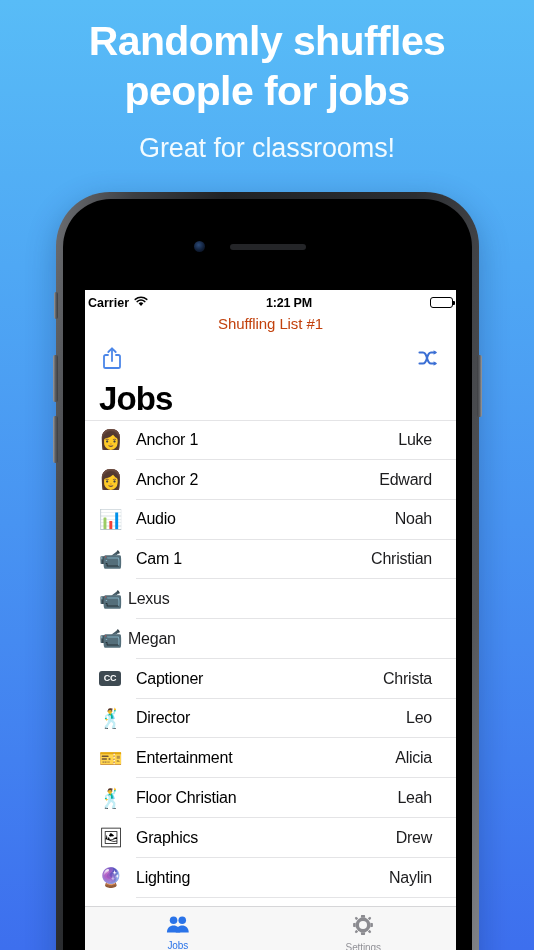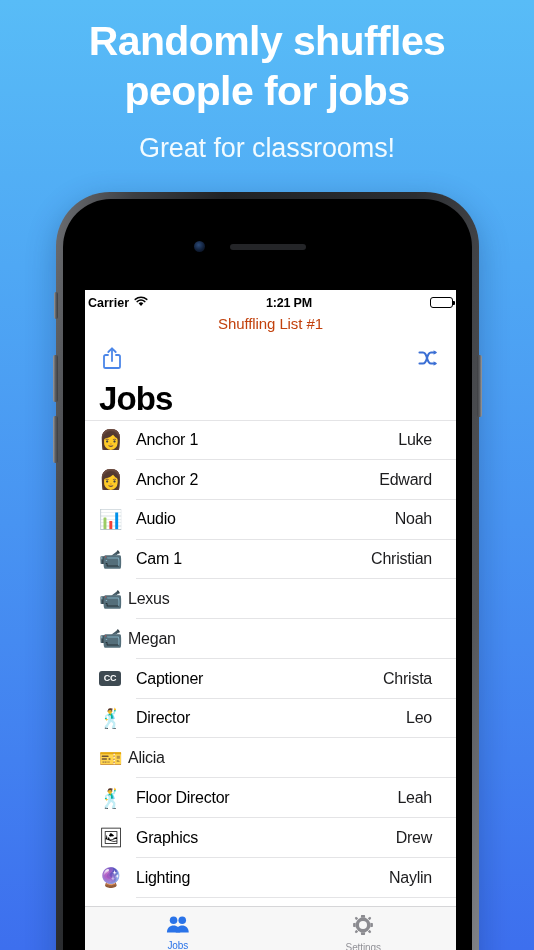--- a/index.html
+++ b/index.html
@@ -289,25 +289,26 @@
           <span class="row-job">Captioner</span>
           <span class="row-person">Christa</span>
         </div>
         <div class="row">
           <span class="row-emoji">🕺</span>
           <span class="row-job">Director</span>
           <span class="row-person">Leo</span>
         </div>
         <div class="row">
           <span class="row-emoji">🎫</span>
+          <span class="row-job">Entertainment</span>
           <span class="row-person">Alicia</span>
         </div>
         <div class="row">
           <span class="row-emoji">🕺</span>
-          <span class="row-job">Floor Director</span>
+          <span class="row-job">Floor Christian</span>
           <span class="row-person">Leah</span>
         </div>
         <div class="row">
           <span class="row-emoji">🖼</span>
           <span class="row-job">Graphics</span>
           <span class="row-person">Drew</span>
         </div>
         <div class="row">
           <span class="row-emoji">🔮</span>
           <span class="row-job">Lighting</span>

